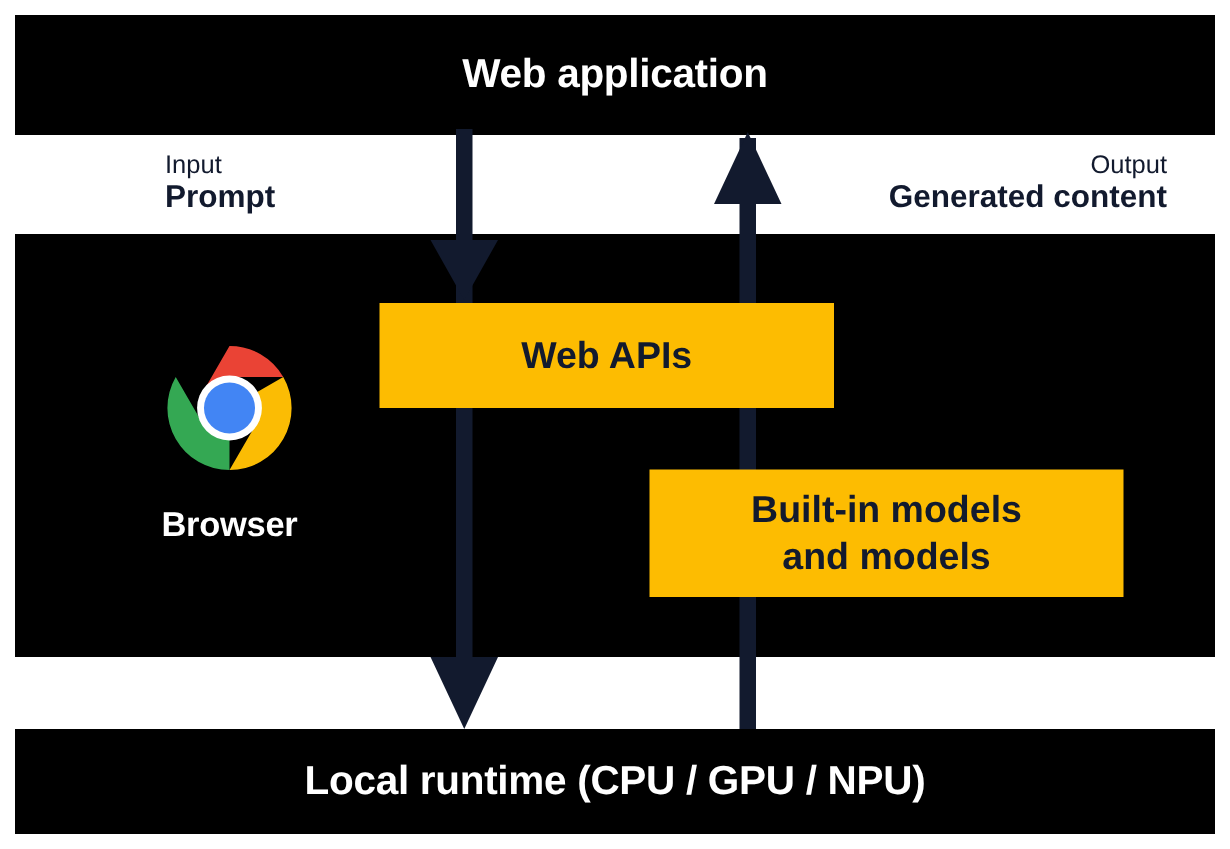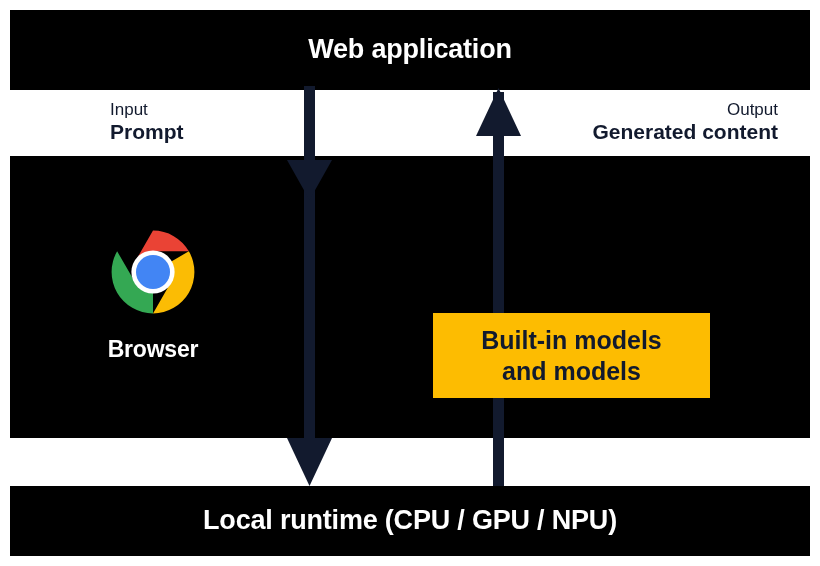--- a/index.html
+++ b/index.html
@@ -128,21 +128,21 @@
   #box-web-apis {
     left: 253px;
     top: 202px;
     width: 303px;
     height: 70px;
     font-size: 25px;
   }
   #box-builtin-models {
     left: 433px;
     top: 313px;
-    width: 277px;
+    width: 316px;
     height: 85px;
     font-size: 25px;
   }
 </style>
 </head>
 <body>
 
 <div id="diagram">
 
   <div class="band" id="band-web-application">
@@ -188,20 +188,23 @@
 
       <path d="M50 95 A45 45 0 0 1 11.03 27.5 L30.52 61.25 A22.5 22.5 0 0 0 50 72.5 Z" fill="#34A853"></path>
 
       <circle cx="50" cy="50" r="23.5" fill="#FFFFFF"></circle>
 
       <circle cx="50" cy="50" r="18.5" fill="#4285F4"></circle>
     </svg>
     <div id="browser-label">Browser</div>
   </div>
 
+  <div class="amber-box" id="box-web-apis">
+    <span>Web APIs</span>
+  </div>
 
   <div class="amber-box" id="box-builtin-models">
     <div>
       <div>Built-in models</div>
       <div>and models</div>
     </div>
   </div>
 
 </div>
 

